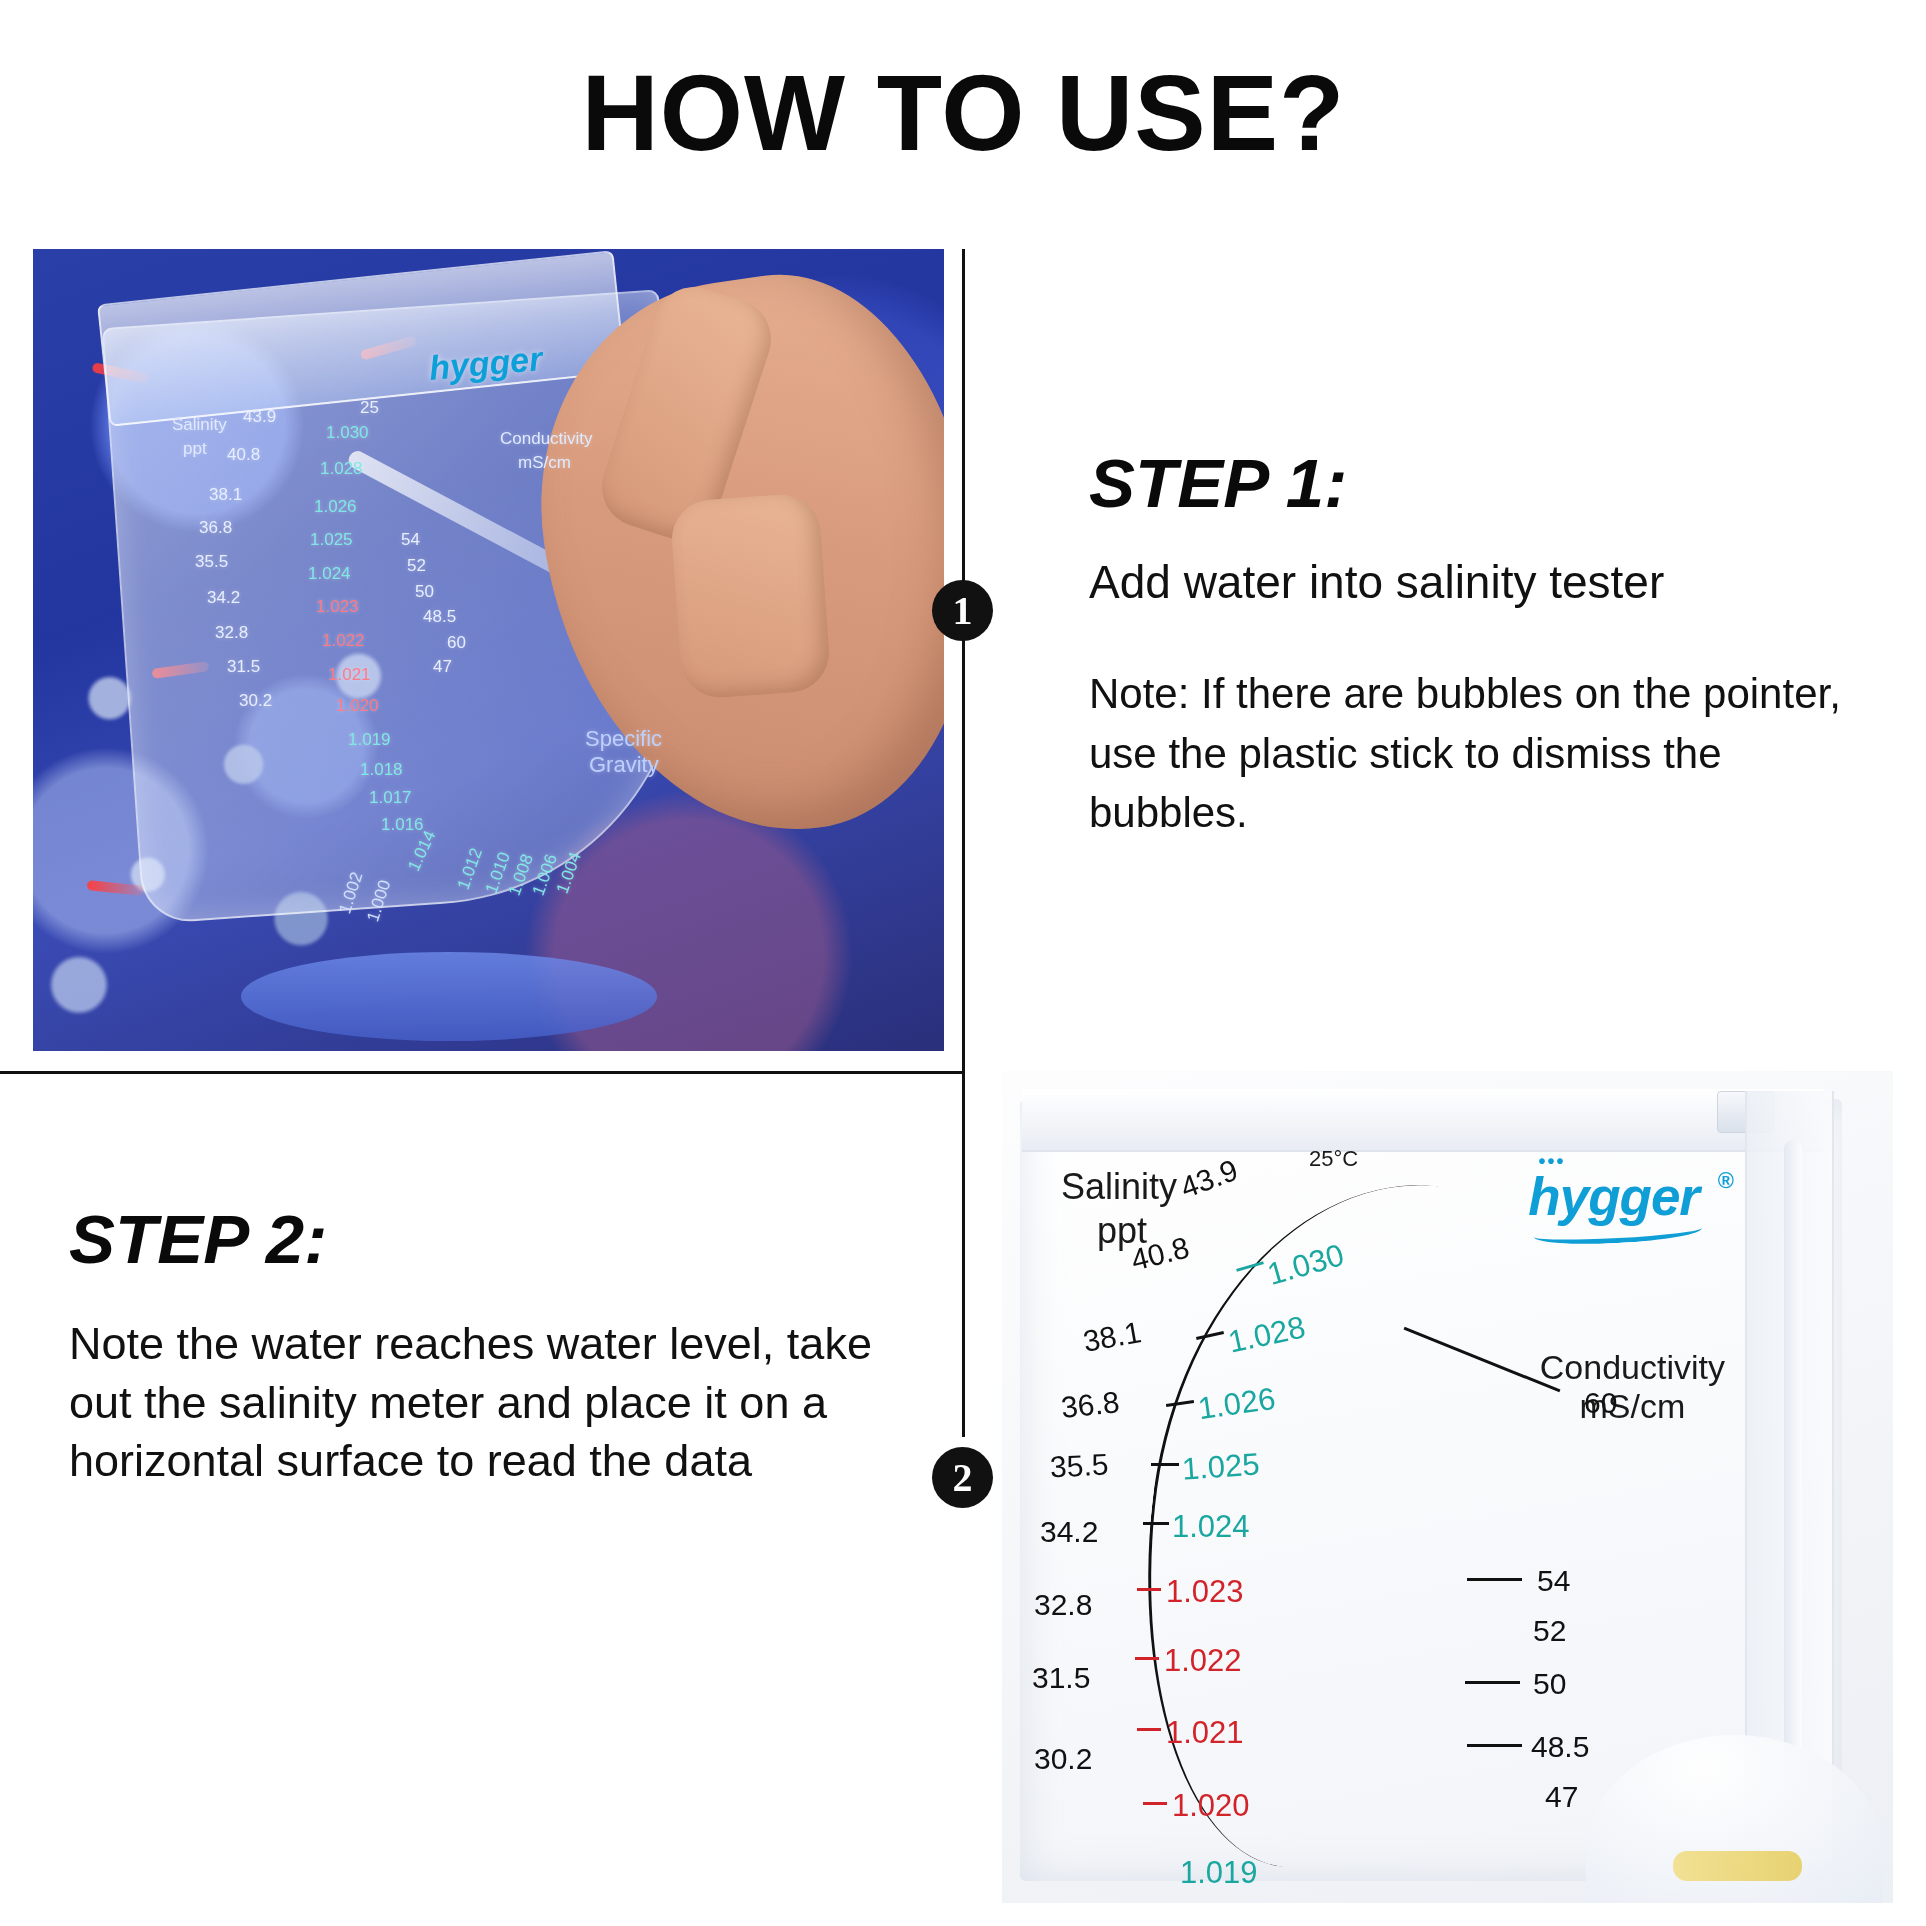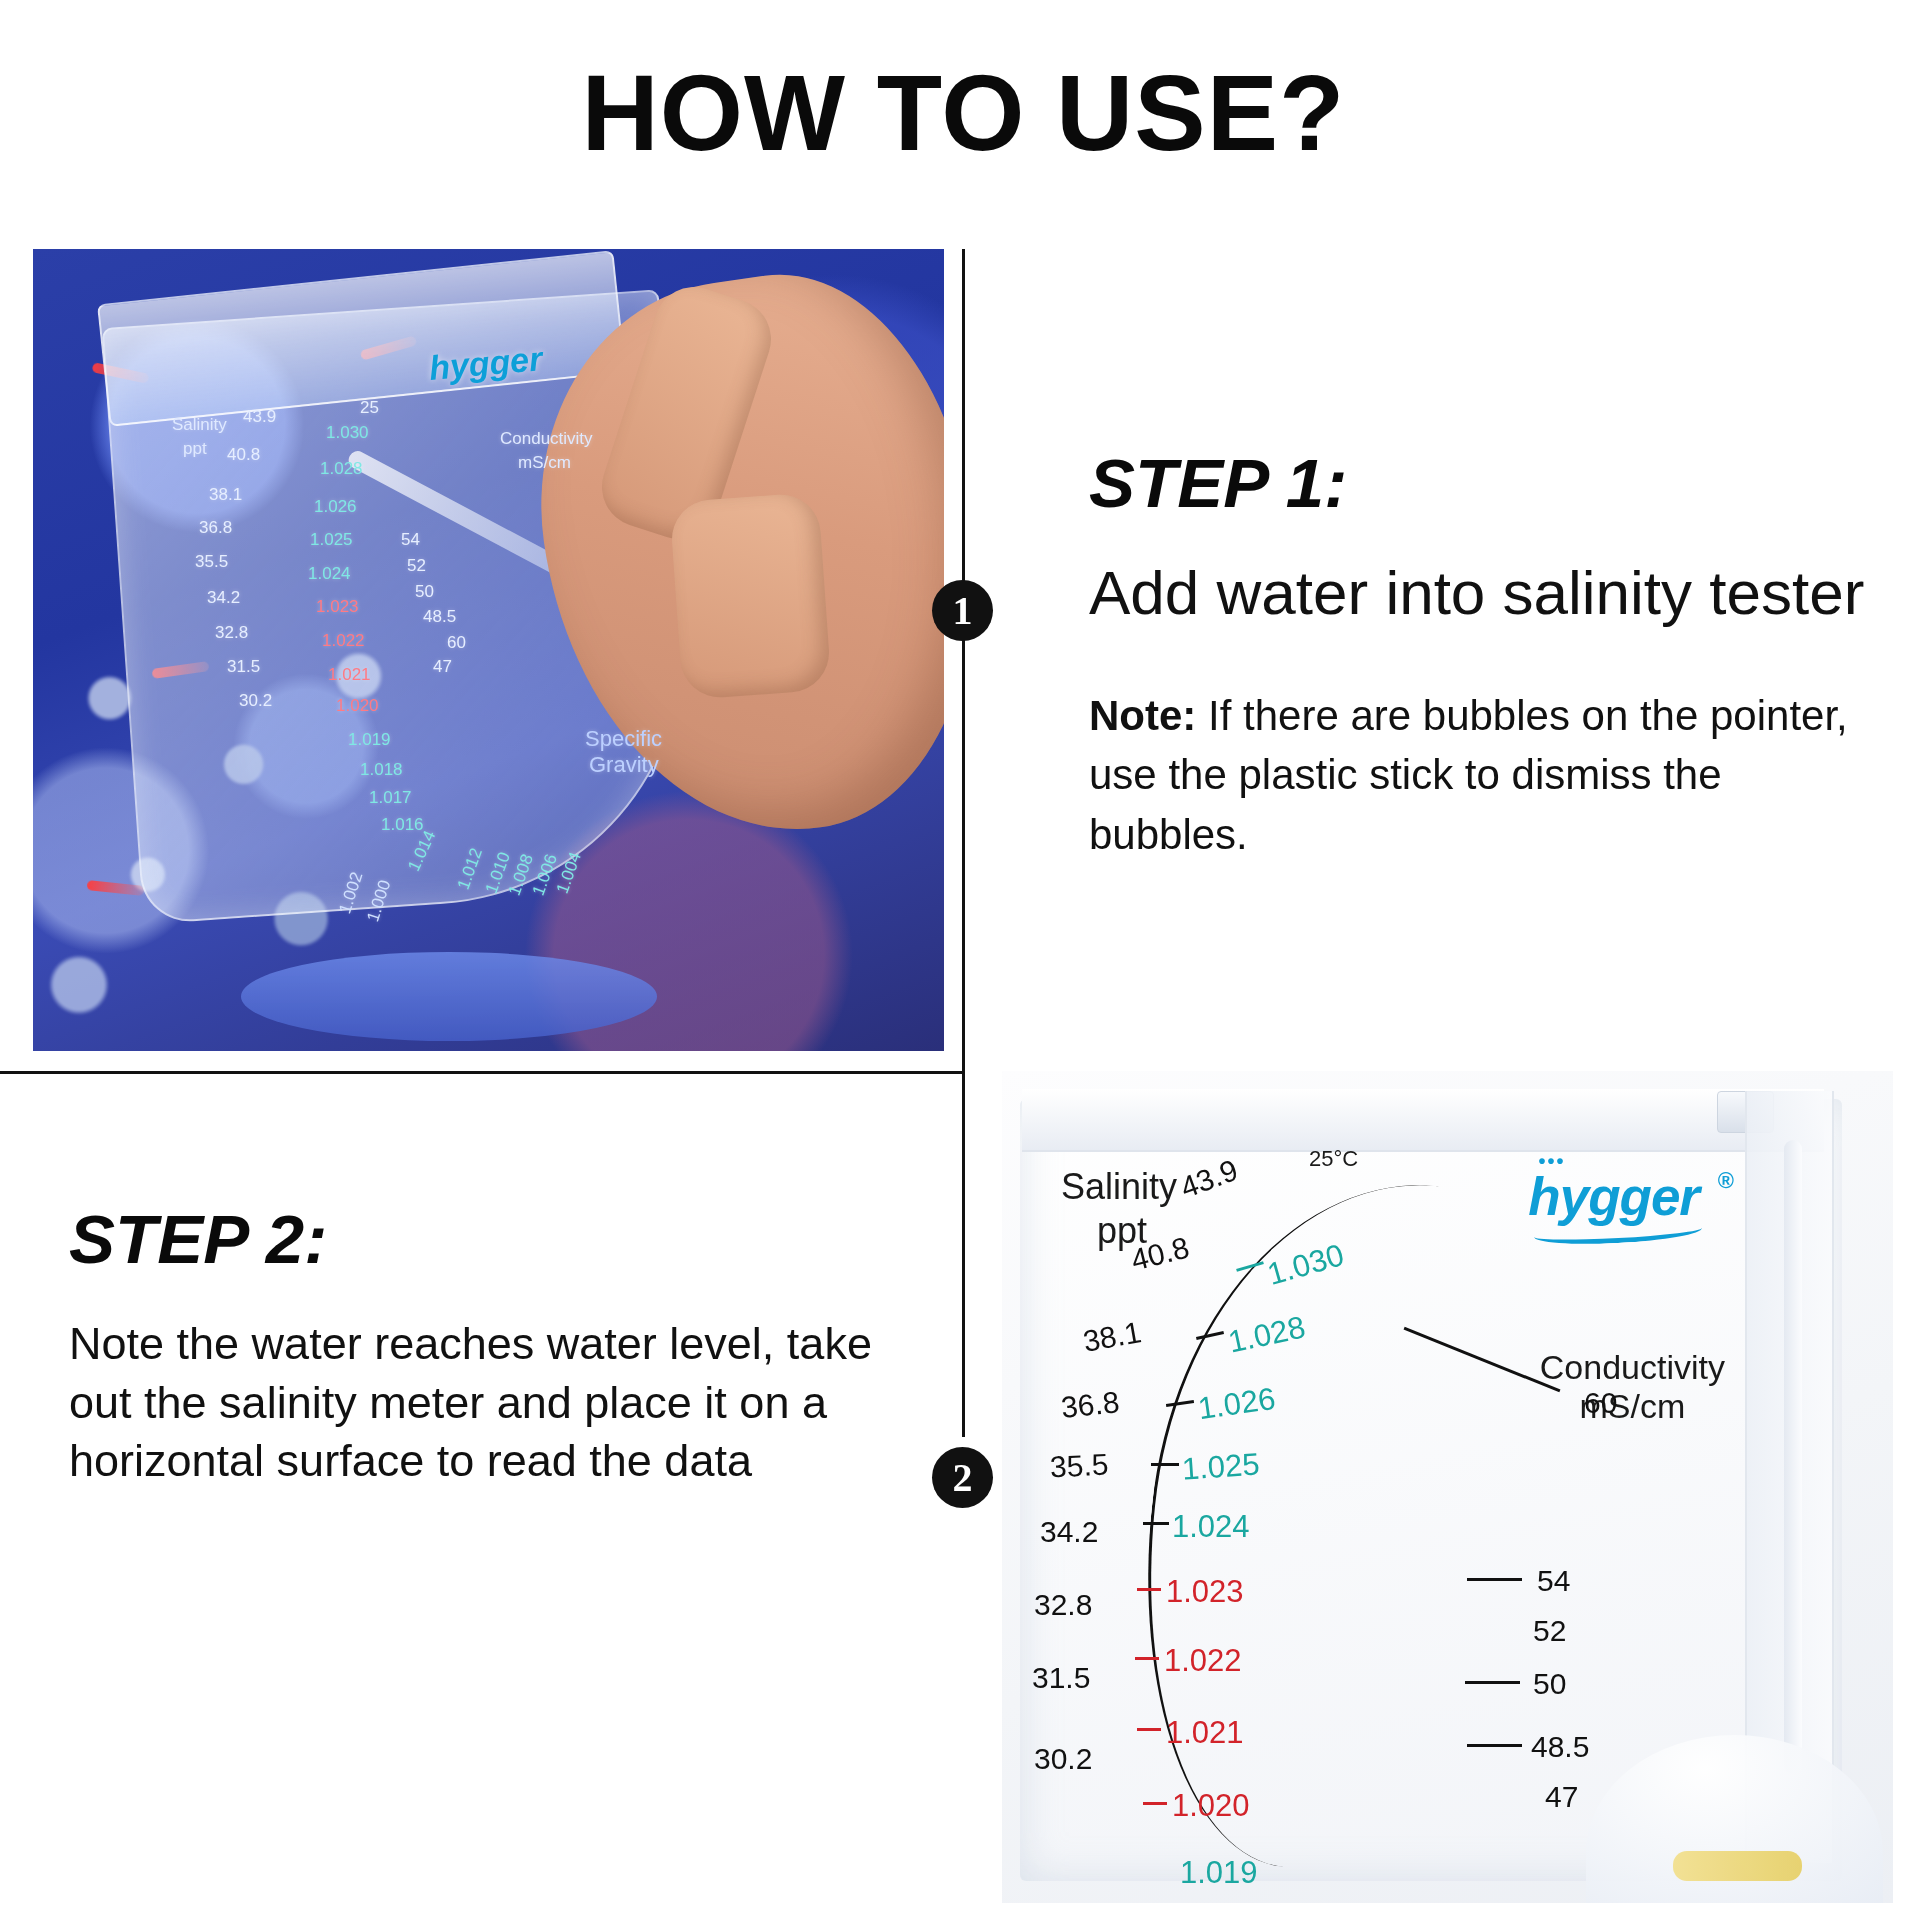--- a/index.html
+++ b/index.html
@@ -297,31 +297,31 @@
   }
   .step-head {
     font-size: 69px;
     font-weight: bold;
     font-style: italic;
     color: #0a0a0a;
     letter-spacing: 0px;
     margin-bottom: 28px;
   }
   .step-body {
-    font-size: 62px;
+    font-size: 46px;
     color: #111;
     line-height: 1.35;
   }
   .step-note {
     font-size: 42px;
     color: #111;
     line-height: 1.42;
     margin-top: 51px;
   }
-  .step-note b { font-weight: bold; }
+  .step-note b { font-weight: normal; }
 
   
   .step2 {
     position: absolute;
     left: 69px; top: 1200px;
     width: 842px;
   }
   .step2 .step-head { margin-bottom: 36px; }
   .step2 .step-body { font-size: 45px; line-height: 1.3; }
   .step2 .step-note { font-size: 41px; margin-top: 59px; }

